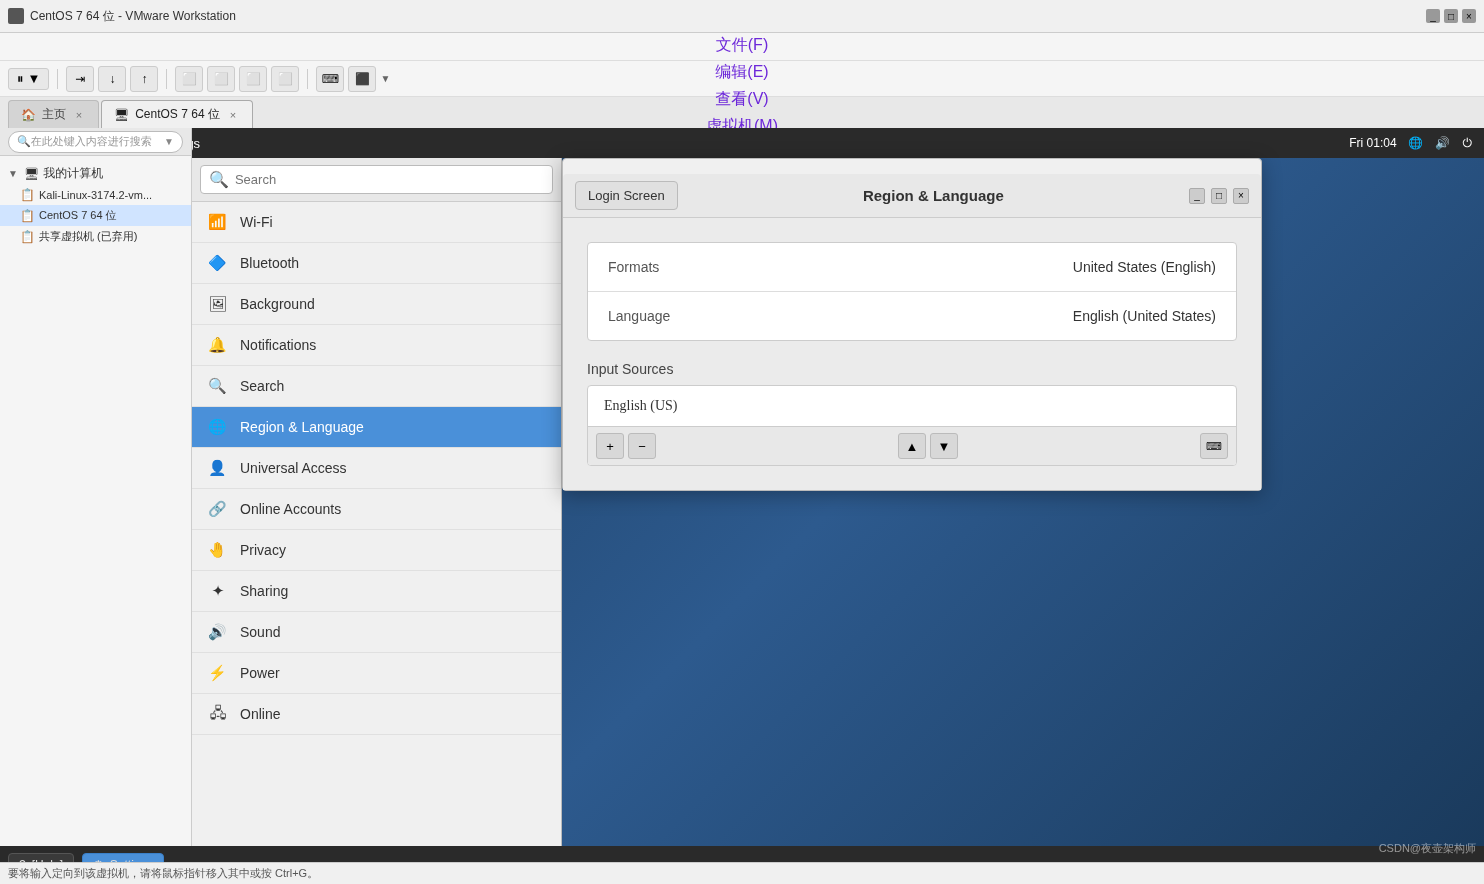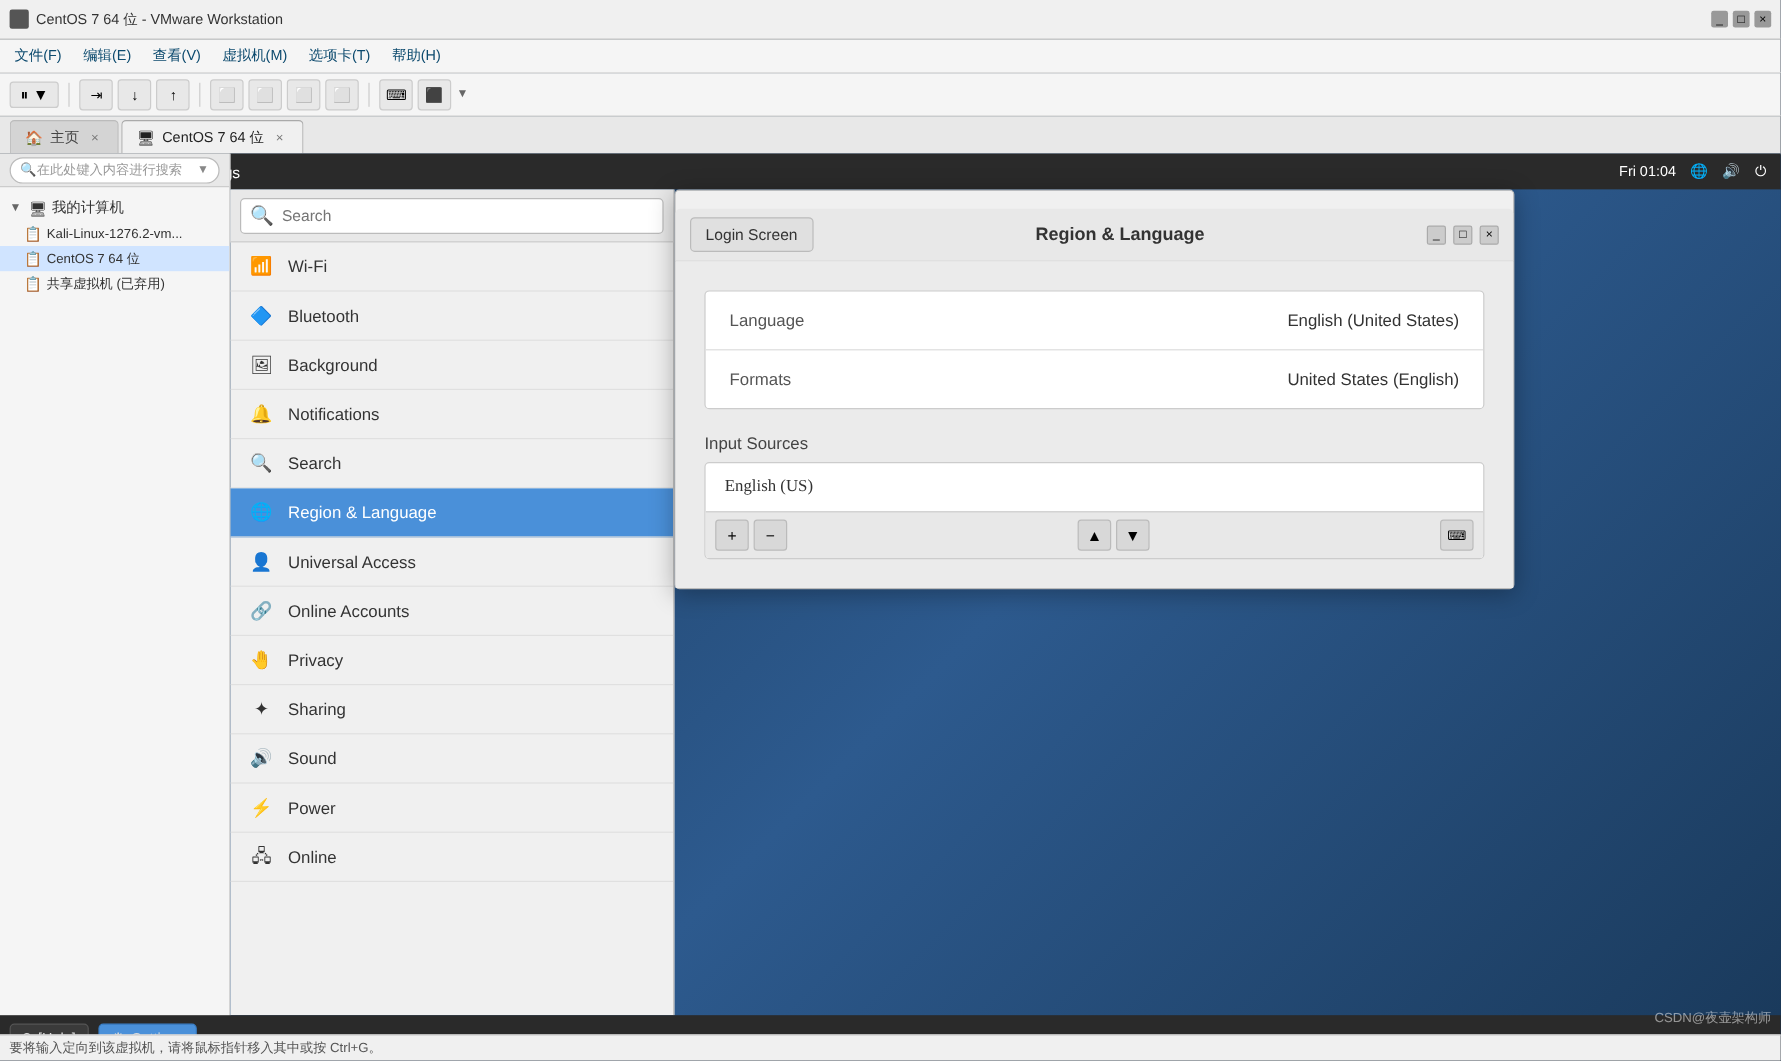--- a/index.html
+++ b/index.html
@@ -41,23 +41,24 @@
     }
 
     
     .vmware-menubar {
       background: #f5f5f5;
       height: 28px;
       display: flex;
       align-items: center;
       padding: 0 4px;
       border-bottom: 1px solid #ddd;
-      font-size: 12px;
-      color: #0c4a6e;
+      font-size: 16px;
+      color: #6d28d9;
       gap: 2px;
+      flex-direction: column;
     }
     .vmware-menubar span {
       padding: 2px 8px;
       cursor: pointer;
       border-radius: 3px;
     }
     .vmware-toolbar {
       background: #f5f5f5;
       height: 36px;
       display: flex;
@@ -509,21 +510,21 @@
       </div>
     </div>
     <div class="sidebar-tree">
       <div class="tree-item">
         <span class="expand">▼</span>
         <span>🖥</span>
         <span>我的计算机</span>
       </div>
       <div class="tree-item tree-indent">
         <span>📋</span>
-        <span style="font-size:11px;">Kali-Linux-1276.2-vm...</span>
+        <span style="font-size:11px;">Kali-Linux-3174.2-vm...</span>
       </div>
       <div class="tree-item tree-indent selected">
         <span>📋</span>
         <span style="font-size:11px;">CentOS 7 64 位</span>
       </div>
       <div class="tree-item tree-indent">
         <span>📋</span>
         <span style="font-size:11px;">共享虚拟机 (已弃用)</span>
       </div>
     </div>
@@ -610,26 +611,26 @@
         <span class="region-title-text">Region &amp; Language</span>
         <div class="region-titlebar-btns">
           <div class="win-btn">_</div>
           <div class="win-btn">□</div>
           <div class="win-btn">×</div>
         </div>
       </div>
       <div class="region-content">
         <div class="region-table">
           <div class="region-row">
+            <span class="region-row-label">Formats</span>
+            <span class="region-row-value">United States (English)</span>
+          </div>
+          <div class="region-row">
             <span class="region-row-label">Language</span>
             <span class="region-row-value">English (United States)</span>
-          </div>
-          <div class="region-row">
-            <span class="region-row-label">Formats</span>
-            <span class="region-row-value">United States (English)</span>
           </div>
         </div>
         <div class="input-sources-title">Input Sources</div>
         <div class="input-sources-box">
           <div class="input-source-item">
             <span>English (US)</span>
           </div>
           <div class="input-source-controls">
             <div class="ctrl-btn">+</div>
             <div class="ctrl-btn">−</div>

